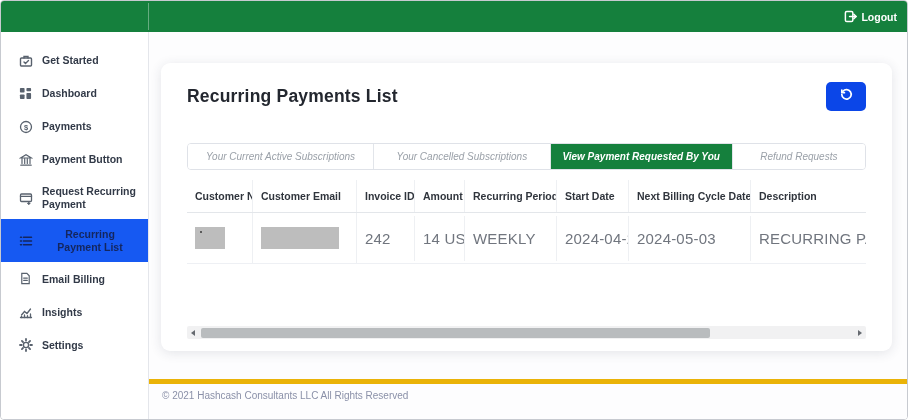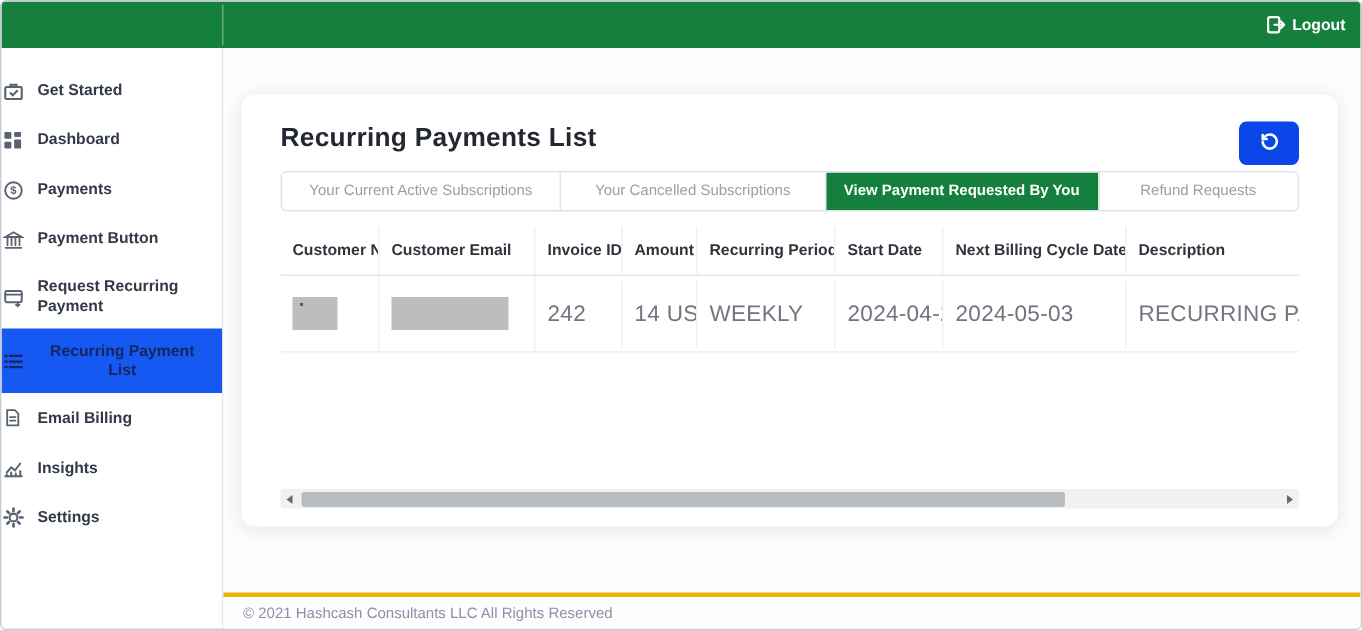--- a/index.html
+++ b/index.html
@@ -18,42 +18,42 @@
   .topbar-divider { position:absolute; left:147px; top:2px; bottom:2px; width:1px; background:rgba(255,255,255,.35); }
   .logout-btn { display:flex; align-items:center; gap:4px; color:#ffffff; font-size:10.5px; font-weight:700; cursor:pointer; }
   .logout-btn svg { display:block; }
   
   .sidebar {
     position:absolute; top:31px; left:0; bottom:0; width:148px;
     background:#ffffff; border-right:1px solid #e4e6eb; padding-top:12px;
   }
   .side-item {
     display:flex; align-items:center; gap:9px;
-    padding:9px 10px 9px 0; cursor:pointer;
+    padding:9px 10px 9px 17px; cursor:pointer;
     color:#323a48; font-size:10.5px; font-weight:700; line-height:1.2;
   }
   .side-item .icn { width:15px; height:15px; flex:0 0 15px; color:#59626e; display:flex; align-items:center; justify-content:center; }
   .side-item .icn svg { display:block; }
   .side-item.active { background:#1659f2; color:#14265e;text-align:center; }
   .side-item.active .icn { color:#14265e; }
   
   .main { position:absolute; top:31px; left:148px; right:0; bottom:0; background:#fdfdfe; }
   .card {
     position:absolute; left:12px; top:31px; width:731px; height:288px;
     background:#ffffff; border-radius:9px; box-shadow:0 2px 12px rgba(40,50,70,.12);
     padding:18px 26px 12px 26px; display:flex; flex-direction:column;
   }
-  .card-head { display:flex; justify-content:space-between; height:30px; }
+  .card-head { display:flex; align-items:center; justify-content:space-between; height:30px; }
   .page-title { font-size:17.5px; font-weight:700; color:#23272f; letter-spacing:.2px; }
   .refresh-btn {
     width:40px; height:29px; background:#0b46e8; border:none; border-radius:5px;
     display:flex; align-items:center; justify-content:center; cursor:pointer;
   }
   
-  .tabs { display:flex; margin-top:3px; border:1px solid #dfe2e8; border-radius:4px; overflow:hidden; height:27px; }
+  .tabs { display:flex; margin-top:32px; border:1px solid #dfe2e8; border-radius:4px; overflow:hidden; height:27px;font-style:italic; }
   .tab {
     display:flex; align-items:center; justify-content:center; text-align:center;
     font-size:10px; color:#9aa0a8; background:#ffffff; cursor:pointer;
     border-right:1px solid #e2e5ea;
   }
   .tab:last-child { border-right:none; }
   .tab.active { background:#15803d; color:#ffffff; font-weight:700; }
   
   .tbl { margin-top:10px; }
   .trow { display:flex; align-items:center; }
@@ -72,22 +72,22 @@
   
   .spacer { flex:1; }
   .hscroll { height:13px; background:#f1f1f2; border-radius:2px; position:relative; display:flex; align-items:center; }
   .hs-arrow { width:12px; height:13px; display:flex; align-items:center; justify-content:center; cursor:pointer; }
   .tri-l { width:0; height:0; border-top:3px solid transparent; border-bottom:3px solid transparent; border-right:4px solid #666a70; }
   .tri-r { width:0; height:0; border-top:3px solid transparent; border-bottom:3px solid transparent; border-left:4px solid #666a70; }
   .hs-track { position:absolute; left:13px; right:13px; top:0; bottom:0; }
   .hs-thumb { position:absolute; left:1px; top:1.5px; height:10px; width:78%; background:#b9bcbe; border-radius:2px; cursor:grab; }
   
   .footer {
-    position:absolute; left:0; right:0; bottom:0; height:24px;
-    border-top:3px solid #eab308; background:#fdfdfe;
+    position:absolute; left:0; right:0; bottom:0; height:40px;
+    border-top:5px solid #eab308; background:#fdfdfe;
     font-size:10px; color:#8a90a8; padding:6px 0 0 13px;
   }
 </style>
 </head>
 <body>
 
 <div class="window">
 
   <div class="topbar">
     <div class="topbar-divider"></div>

